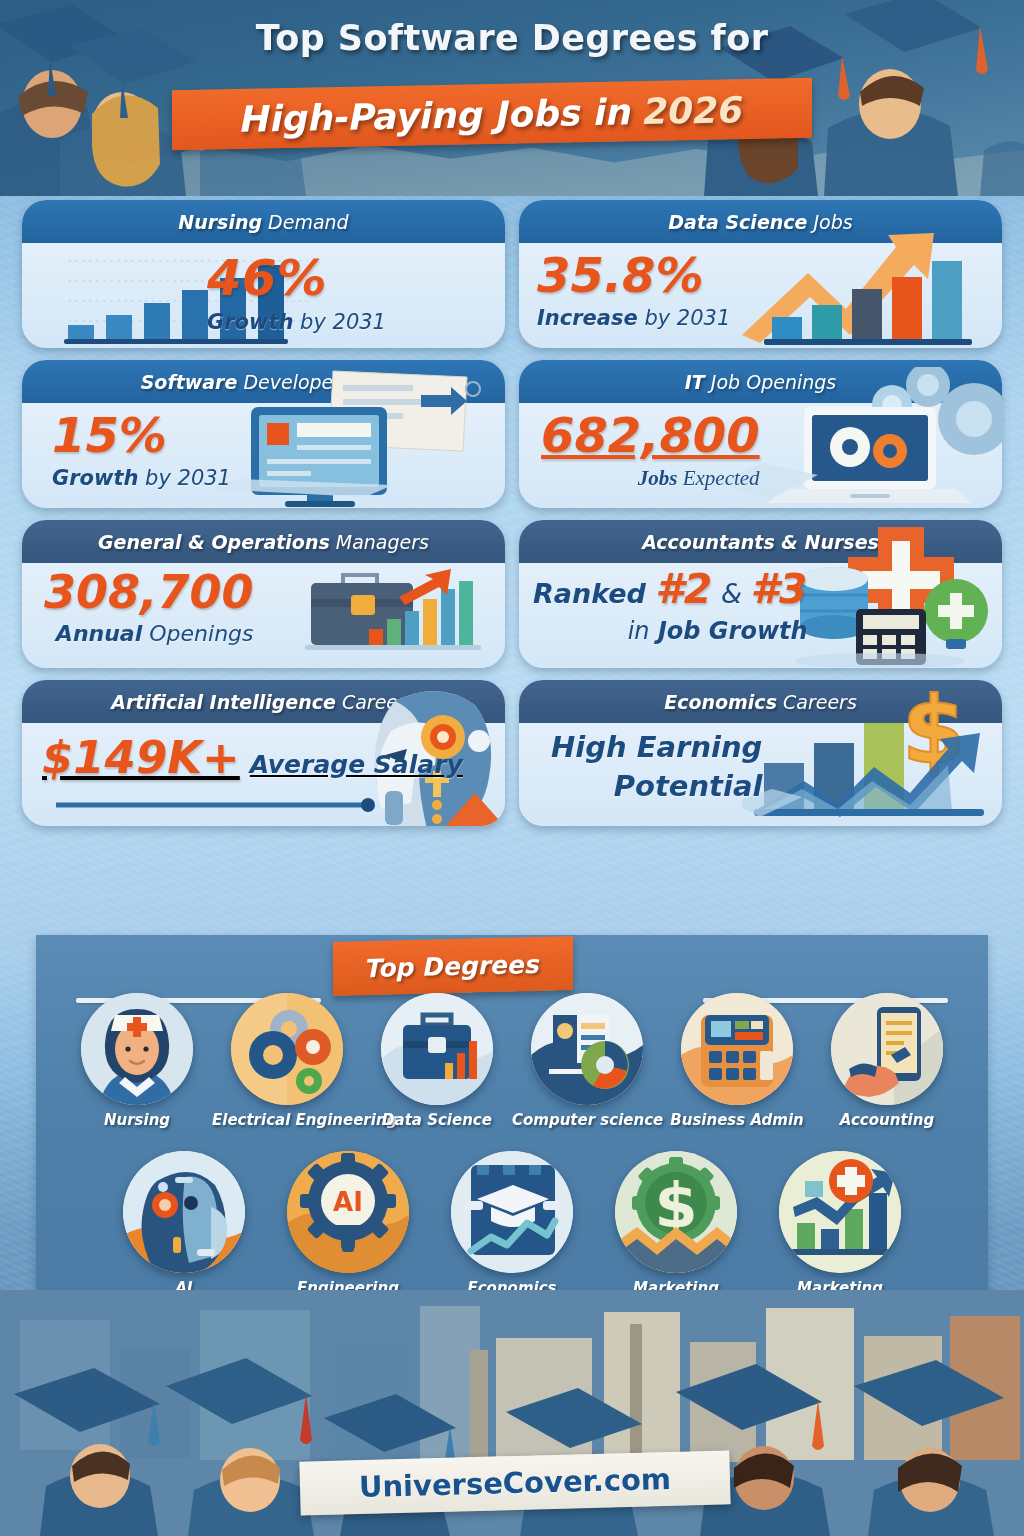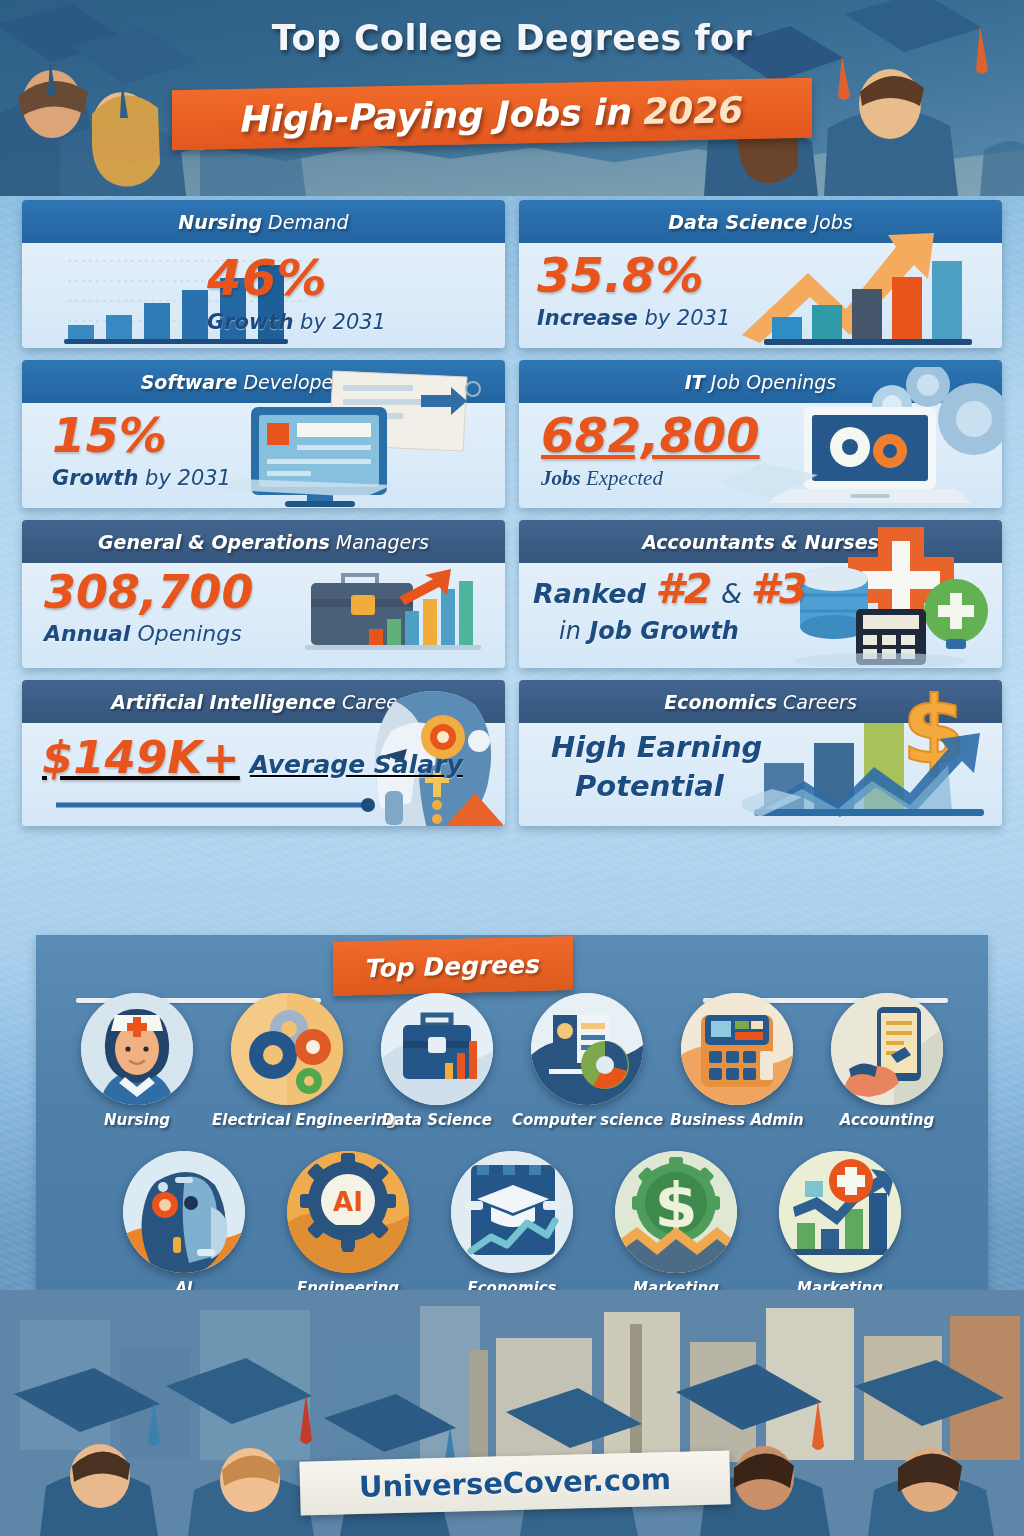--- a/index.html
+++ b/index.html
@@ -58,21 +58,21 @@
     font-weight:bold; font-size:36px; font-style:italic;
     color:#ffffff; text-shadow:2px 3px 4px rgba(0,0,0,.4);
     white-space:nowrap;
   }
   .title-year { color:#fbe3c4; margin-left:11px; }
 
   
   .stats { position:absolute; left:0; top:200px; width:1024px; }
   .stat-row { display:flex; gap:14px; padding:0 22px; margin-bottom:12px; }
   .panel {
-    flex:1; border-radius:4px; overflow:hidden;
+    flex:1; border-radius:24px; overflow:hidden;
     box-shadow:0 4px 9px rgba(20,50,80,.28);
     background:linear-gradient(180deg,#eaf3fb 0%,#d4e7f7 100%);
     position:relative;
   }
   .panel-head {
     height:43px; display:flex; align-items:center; justify-content:center;
     background:linear-gradient(180deg,#2f76b4,#2264a0);
   }
   .panel-head.dark { background:linear-gradient(180deg,#42658f,#35567d); }
   .panel-head-title {
@@ -83,20 +83,21 @@
   .panel-body { position:relative; height:105px; }
   .panel-body.tall { height:103px; }
   .stat-text { position:absolute; z-index:4; }
   .stat-big {
     font-weight:bold; font-style:italic; color:#e7551d; line-height:1;
     text-shadow:1px 2px 2px rgba(0,0,0,.18);
   }
   .stat-sub {
     font-weight:bold; font-style:italic; color:#1c4b80; line-height:1.15;
     text-shadow:0 1px 1px rgba(255,255,255,.5);
+    text-align:right;
   }
   .stat-sub .reg { font-weight:normal; }
 
   
   .degrees-section {
     position:absolute; left:36px; top:935px; width:952px; height:395px;
     background:linear-gradient(180deg,#5b8cb5 0%,#4f80aa 45%,#4b7ba5 100%);
     box-shadow:0 3px 9px rgba(15,45,75,.25);
   }
   .deg-banner-line { position:absolute; top:63px; height:5px; background:#eaf2f8; border-radius:2px; box-shadow:0 1px 2px rgba(0,0,0,.2);}
@@ -175,21 +176,21 @@
         <path d="M130 196 L134 128 Q196 92 256 126 L264 196 Z" fill="#34658d"></path>
         <ellipse cx="196" cy="104" rx="31" ry="35" fill="#efbf8c"></ellipse>
         <path d="M166 92 q32 -30 64 -4 l-4 18 q-30 -16 -58 0 Z" fill="#5c3a22"></path>
         <path d="M150 14 L228 -8 L288 28 L210 52 Z" fill="#2e5f89"></path>
         <path d="M286 26 L294 70 Q288 78 282 70 Z" fill="#e2622a"></path>
         <path d="M286 196 L290 150 Q320 132 336 150 L340 196 Z" fill="#3a6b92" opacity=".7"></path>
       </g>
     </svg>
 
     <div class="header-title-wrap">
-      <div class="title-top">Top College Degrees for</div>
+      <div class="title-top">Top Software Degrees for</div>
     </div>
     <div class="title-band"></div>
     <div class="title-band-text">
       <span>High-Paying Jobs in</span>
       <span class="title-year">2026</span>
     </div>
   </div>
 
   <div class="stats">
 

